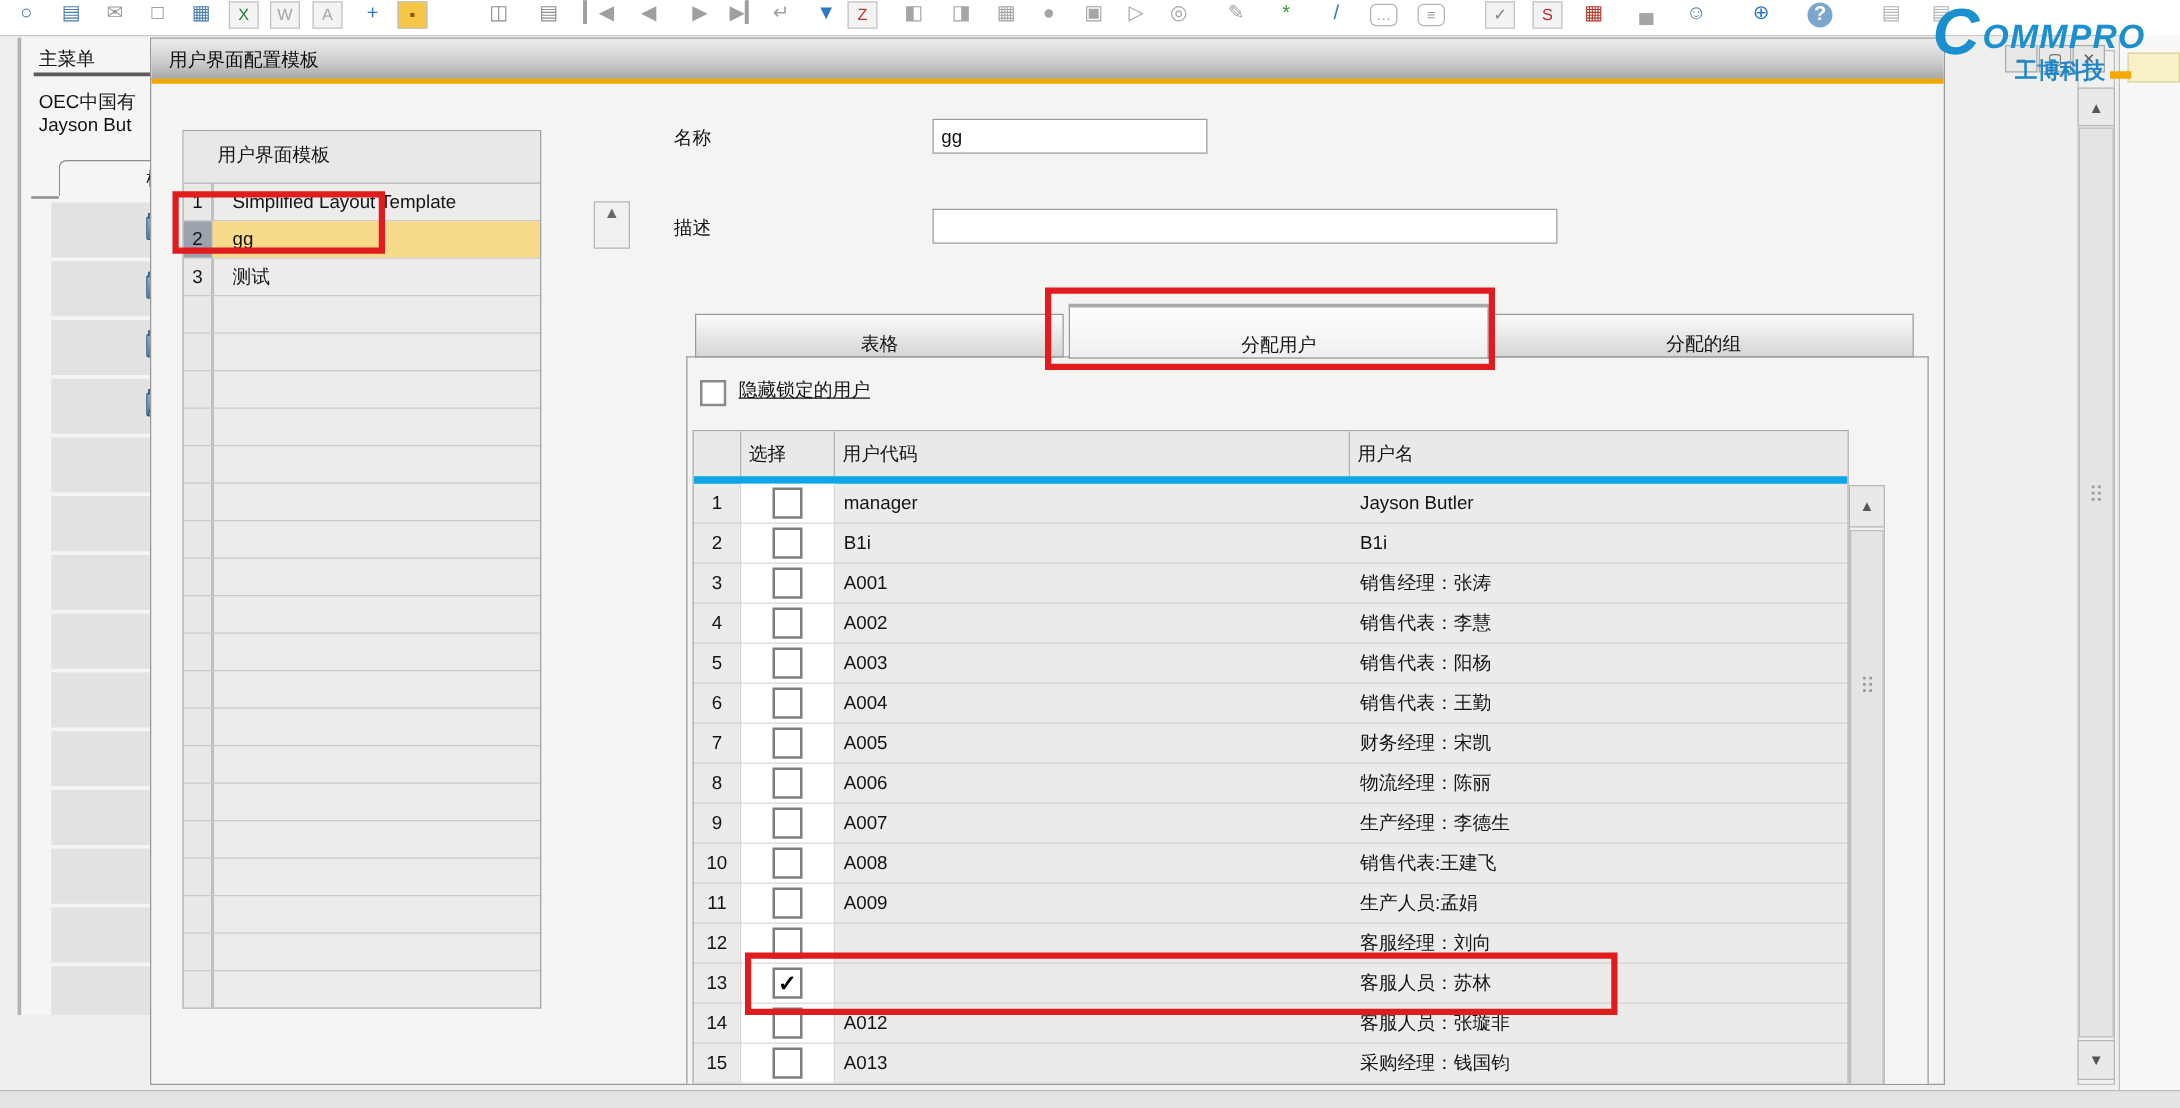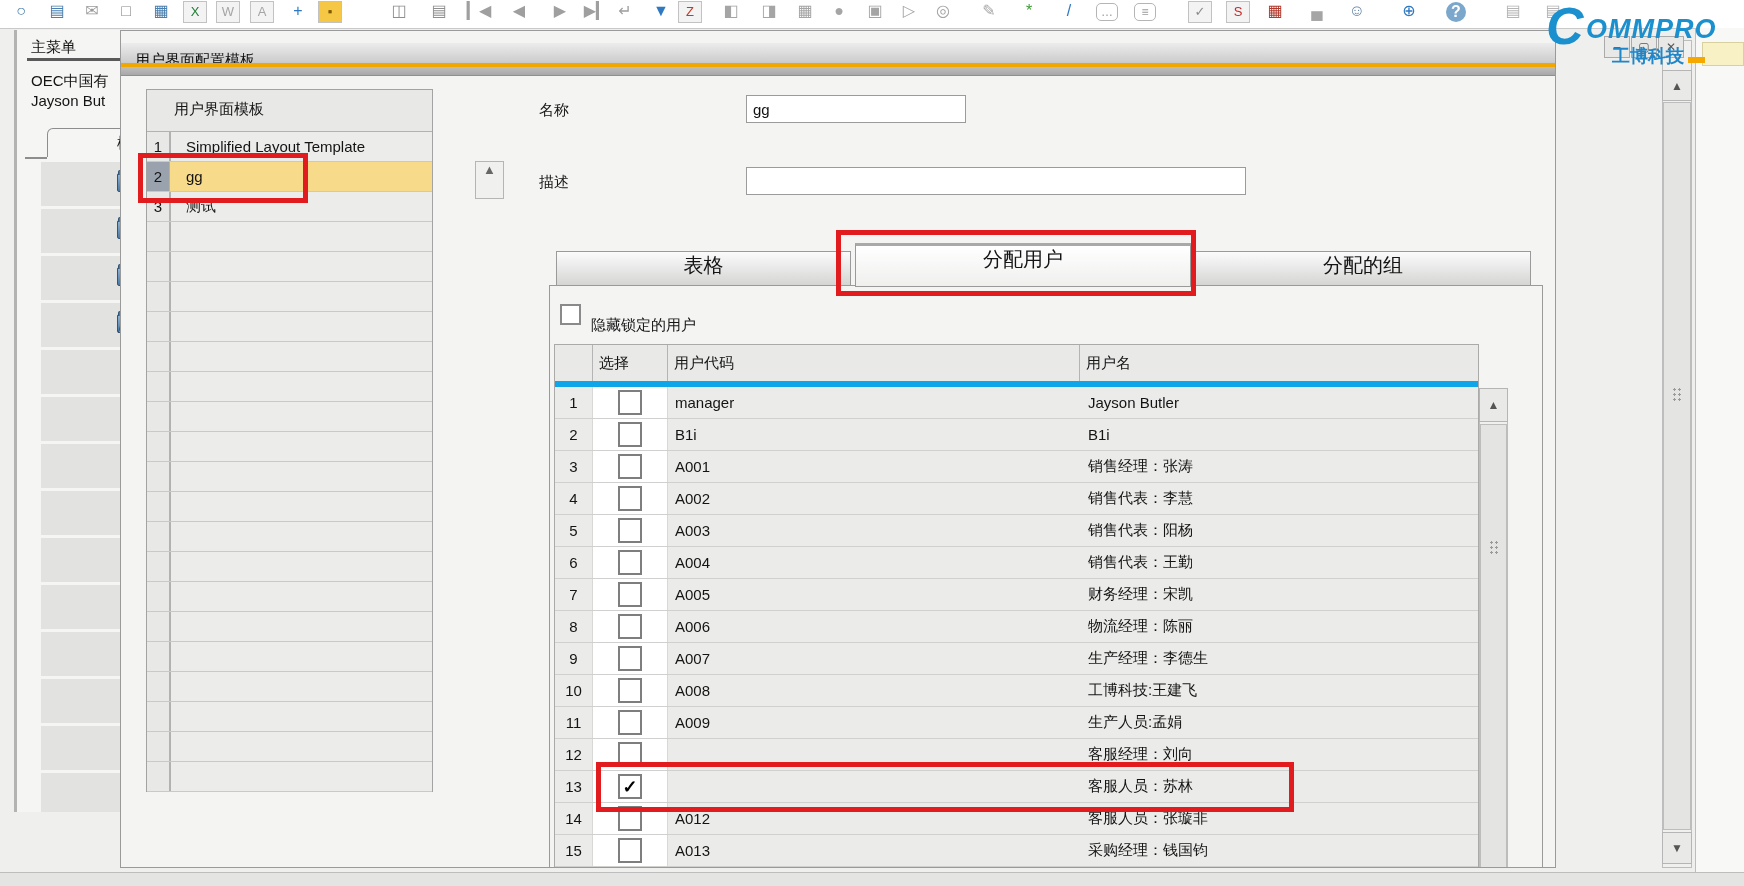--- a/index.html
+++ b/index.html
@@ -31,48 +31,48 @@
   .side-row{position:absolute;left:0;width:96px;height:44px;background:#e2e2e1;border-bottom:3px solid #f5f5f4;cursor:pointer;}
   .folder{position:absolute;left:76px;top:11px;width:24px;height:17px;background:linear-gradient(180deg,#8fb4d6,#4779a9);
           border:1px solid #2d577d;border-radius:2px;}
   .folder::before{content:"";position:absolute;left:0;top:-4px;width:10px;height:4px;background:#4779a9;
           border:1px solid #2d577d;border-bottom:none;border-radius:2px 2px 0 0;}
   .folder.open::after{content:"";position:absolute;left:2px;top:4px;width:22px;height:12px;
           background:linear-gradient(180deg,#d8e6f2,#7fa6c8);border:1px solid #2d577d;transform:skewX(-18deg);}
 
   
   #mainwin{left:120px;top:30px;width:1436px;height:838px;background:#f4f4f3;border:1px solid #9a9a9a;box-sizing:border-box;overflow:hidden;}
-  #titlebar{position:absolute;left:0;top:12px;width:100%;height:32px;
+  #titlebar{position:absolute;left:0;top:0;width:100%;height:32px;
             background:linear-gradient(180deg,#ececec 0%,#cfcfcf 55%,#a8a8a8 100%);border-bottom:1px solid #8f8f8f;}
   #titlebar-text{position:absolute;left:14px;top:8px;font-size:15px;color:#0d0d0d;}
   #goldline{position:absolute;left:0;top:32px;width:100%;height:4px;background:#f0a800;}
 
   
-  #tpl-list{position:absolute;left:25px;top:58px;width:287px;height:703px;border:1px solid #a3a3a3;background:#ececeb;box-sizing:border-box;}
+  #tpl-list{position:absolute;left:25px;top:73px;width:287px;height:703px;border:1px solid #a3a3a3;background:#ececeb;box-sizing:border-box;}
   #tpl-header{position:absolute;left:0;top:0;width:100%;height:42px;background:#e8e8e7;border-bottom:1px solid #b2b2b2;box-sizing:border-box;}
   #tpl-header-label{position:absolute;left:27px;top:10px;font-size:15px;}
   #tpl-num-col{position:absolute;left:0;top:0;width:23px;height:100%;background:#e8e8e7;border-right:1px solid #b2b2b2;}
   #tl-rows{position:absolute;left:0;top:42px;width:100%;}
   .tl-row{position:relative;width:100%;height:30px;box-sizing:border-box;border-bottom:1px solid #c9c9c8;cursor:pointer;}
   .tl-num{position:absolute;left:0;top:0;width:23px;height:100%;font-size:15px;display:flex;align-items:center;justify-content:center;box-sizing:border-box;border-right:1px solid #b2b2b2;}
   .tl-val{position:absolute;left:23px;top:0;right:0;height:100%;font-size:15px;display:flex;align-items:center;padding-left:16px;}
   .sel-num{background:#9aa3ad;}
   .sel-val{background:#f8da8b;}
   #tpl-scroll-up{position:absolute;left:354px;top:130px;width:27px;height:36px;background:#f0f0ef;border:1px solid #b5b5b5;
                  color:#666;font-size:13px;display:flex;align-items:flex-start;justify-content:center;cursor:pointer;}
 
   
   .flabel{position:absolute;font-size:15px;}
   .ffield{position:absolute;height:28px;border:1px solid #9b9b9b;background:#ffffff;font-size:15px;
           padding:0 6px;box-sizing:border-box;font-family:"Liberation Sans",sans-serif;color:#111;}
 
   
   .tab{position:absolute;height:35px;top:220px;background:linear-gradient(180deg,#fbfbfb,#d5d5d4);
-       border:1px solid #9a9a9a;box-sizing:border-box;display:flex;align-items:flex-start;justify-content:center;
-       font-size:20px;cursor:pointer;}
+       border:1px solid #9a9a9a;box-sizing:border-box;display:flex;align-items:flex-end;justify-content:center;
+       font-size:15px;cursor:pointer;}
   .tab.active{top:212px;height:44px;background:linear-gradient(180deg,#ffffff,#efefee);
        border-top:3px solid #a9a9a9;z-index:5;}
   #tab-panel{position:absolute;left:428px;top:254px;width:994px;height:584px;border:1px solid #9a9a9a;border-bottom:none;box-sizing:border-box;background:#f4f4f3;}
 
   
   .cbox{position:absolute;width:21px;height:21px;border:2px solid #8a8a8a;background:#fff;box-sizing:border-box;cursor:pointer;}
 
   
   #users-table{position:absolute;left:433px;top:313px;width:925px;height:524px;border:1px solid #aaaaa9;box-sizing:border-box;background:#ebebea;overflow:hidden;}
   #u-header{position:relative;width:100%;height:42px;background:#e9e9e8;border-bottom:6px solid #0ea5e9;box-sizing:border-box;}
@@ -314,21 +314,21 @@
       <span>表格</span>
     </div>
     <div class="tab" style="left:1074px;width:336px;">
       <span>分配的组</span>
     </div>
     <div class="tab active" style="left:734px;width:336px;">
       <span>分配用户</span>
     </div>
 
     <div class="cbox" style="left:439px;top:273px;"></div>
-    <div class="flabel" style="left:470px;top:285px;">隐藏锁定的用户</div>
+    <div class="flabel" style="left:470px;top:272px;text-decoration:underline;">隐藏锁定的用户</div>
 
     <div id="users-table">
       <div id="u-header">
         <div class="u-h" style="left:0;width:38px;"></div>
         <div class="u-h" style="left:38px;width:75px;">选择</div>
         <div class="u-h" style="left:113px;width:412px;">用户代码</div>
         <div class="u-h" style="left:525px;right:0;border-right:none;">用户名</div>
       </div>
       <div id="users-rows">
           <div class="u-row">
@@ -402,21 +402,21 @@
             </div>
             <div class="u-code">A007</div>
             <div class="u-name">生产经理：李德生</div>
           </div>
           <div class="u-row">
             <div class="u-num">10</div>
             <div class="u-sel">
               <span class="cb"></span>
             </div>
             <div class="u-code">A008</div>
-            <div class="u-name">工博科技:王建飞</div>
+            <div class="u-name">销售代表:王建飞</div>
           </div>
           <div class="u-row">
             <div class="u-num">11</div>
             <div class="u-sel">
               <span class="cb"></span>
             </div>
             <div class="u-code">A009</div>
             <div class="u-name">生产人员:孟娟</div>
           </div>
           <div class="u-row">

